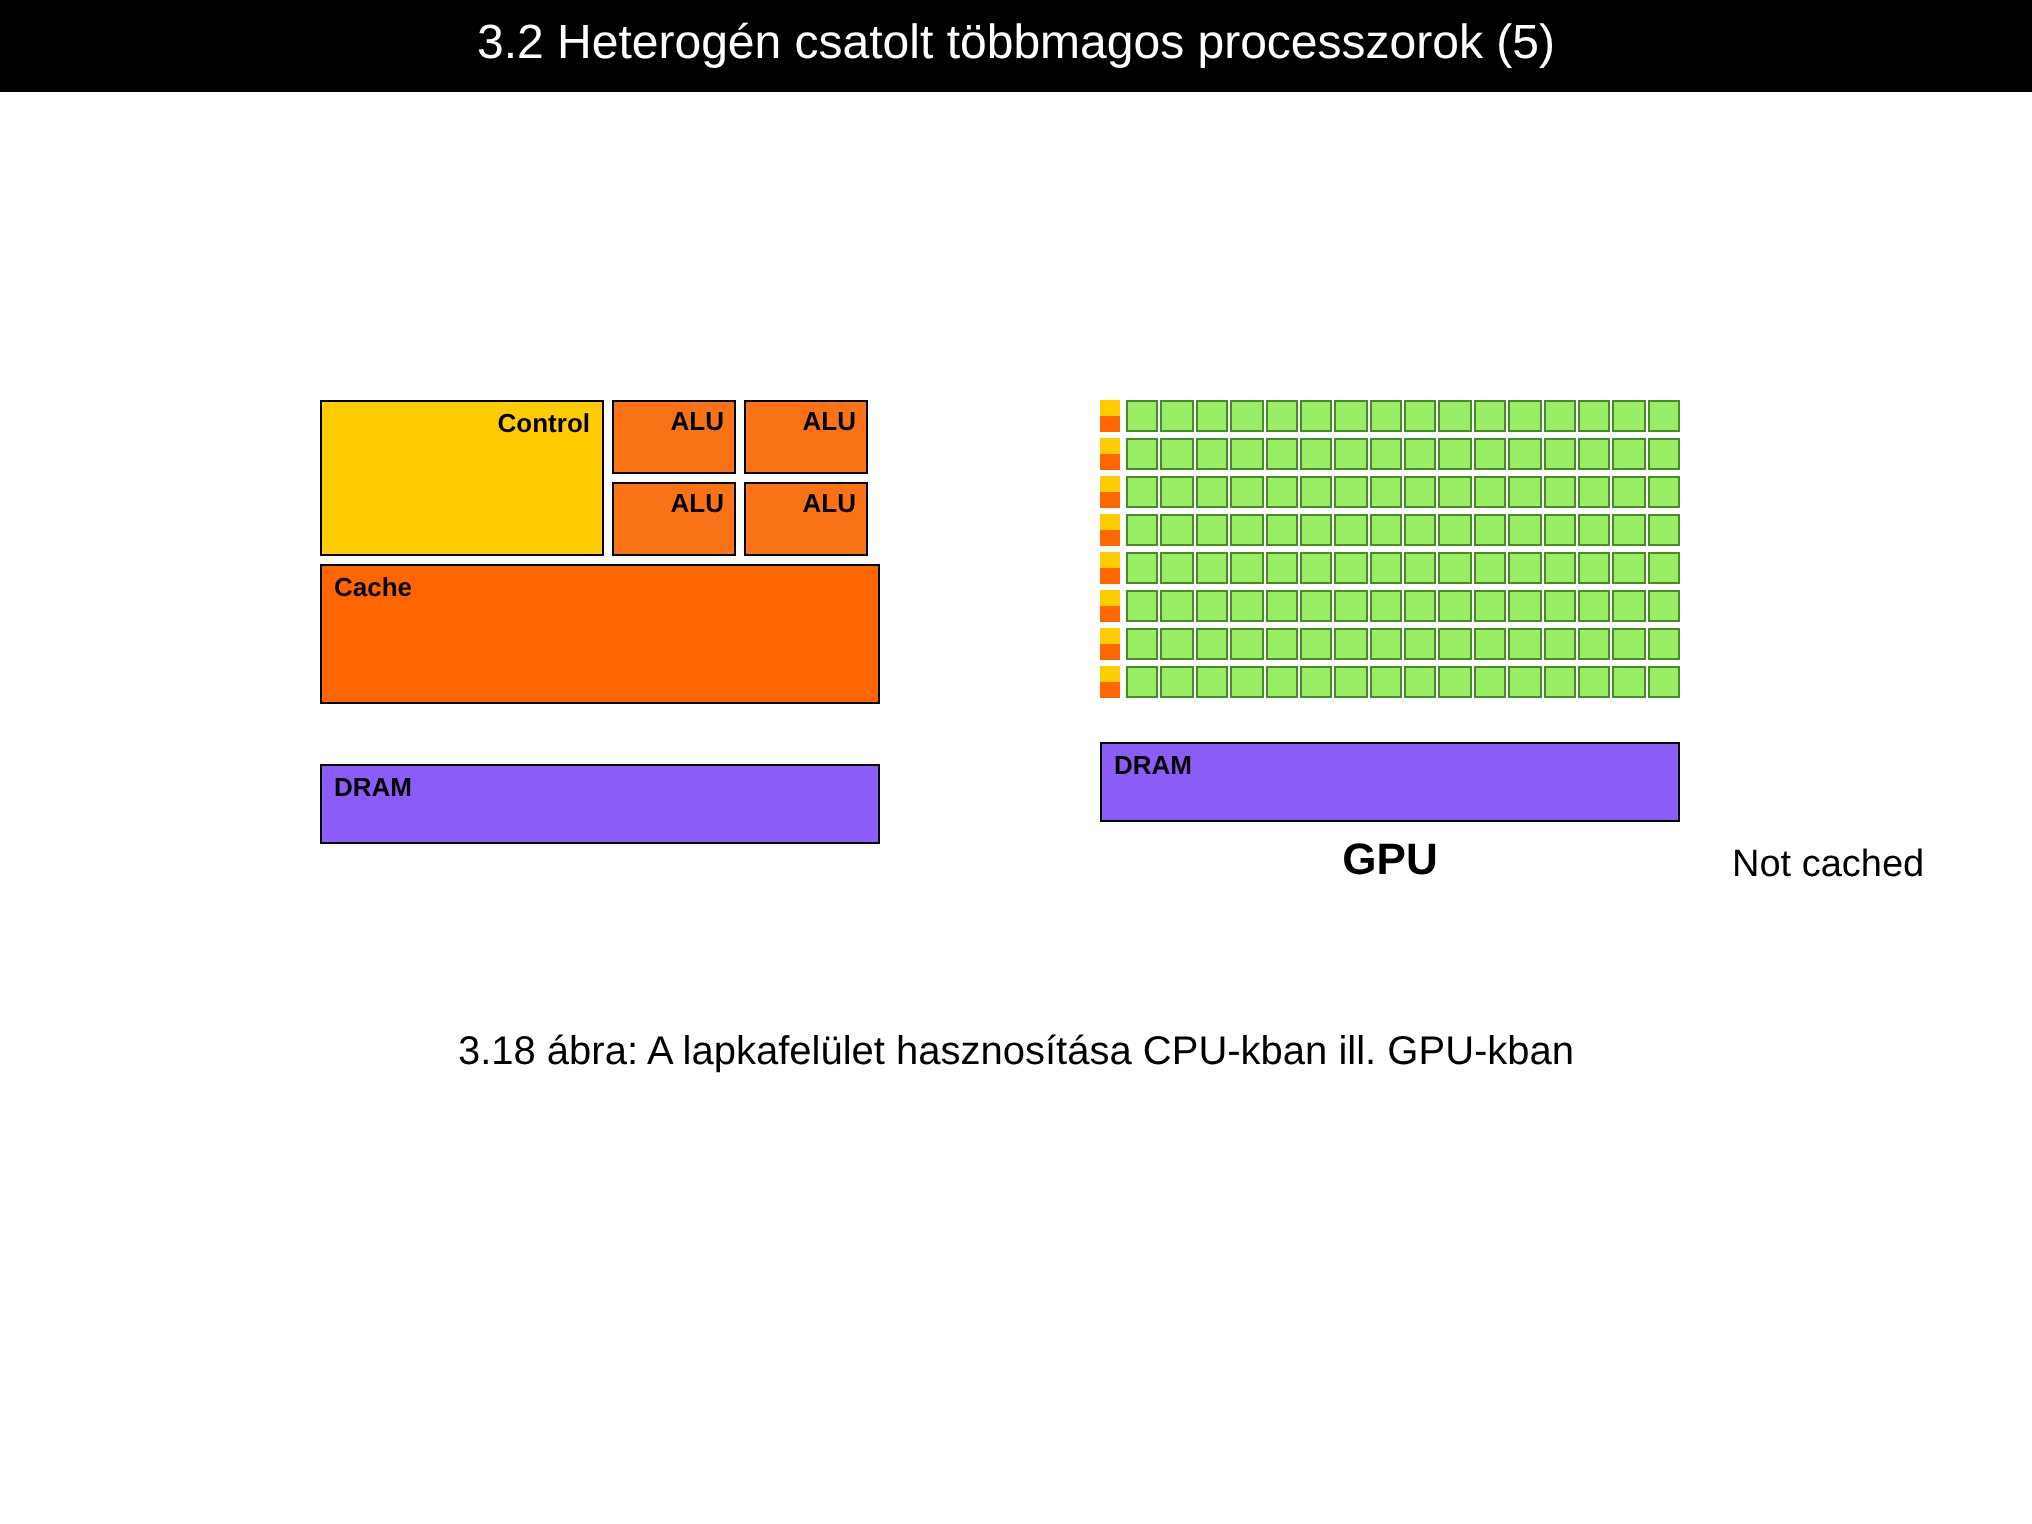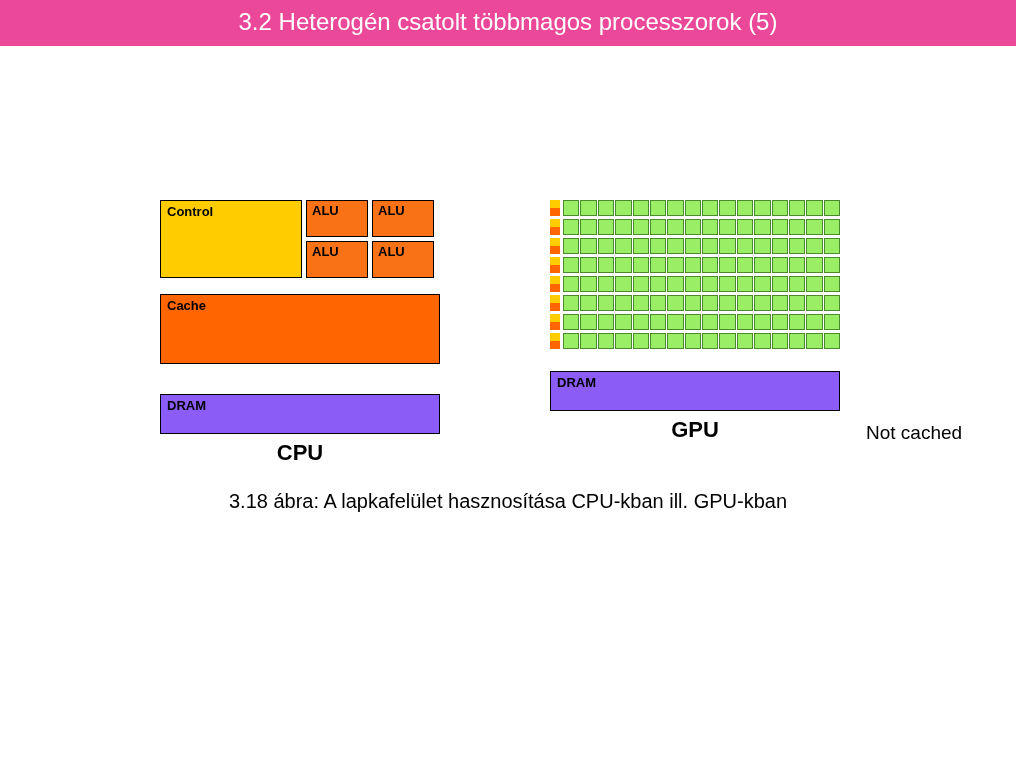--- a/index.html
+++ b/index.html
@@ -5,38 +5,38 @@
   * { box-sizing: border-box; }
   html, body { margin: 0; padding: 0; }
   body {
     width: 1016px;
     height: 762px;
     background: #fff;
     font-family: Verdana, Geneva, sans-serif;
     position: relative;
   }
   .title-bar {
-    background: #ec4899;
+    background: #000000;
     color: #fff;
     font-size: 24px;
     text-align: center;
     padding: 8px 0 10px 0;
     font-weight: 400;
   }
   .diagram {
     position: absolute;
     left: 160px;
     top: 200px;
     width: 690px;
   }
   .row1 { display: flex; gap: 110px; }
   .cpu-block { width: 280px; }
   .gpu-block { width: 290px; }
 
-  .cpu-top { display: flex; gap: 4px; margin-bottom: 16px; }
+  .cpu-top { display: flex; gap: 4px; margin-bottom: 4px; text-align: right; }
   .control {
     width: 142px; height: 78px;
     background: #ffcc00;
     border: 1px solid #000;
     padding: 3px 6px;
     font-size: 13px; font-weight: bold;
   }
   .alu-grid {
     display: grid;
     grid-template-columns: 62px 62px;
@@ -93,21 +93,21 @@
   .not-cached {
     position: absolute;
     left: 866px;
     top: 390px;
     font-size: 19px;
     font-weight: normal;
     margin-top: 32px;
   }
   .caption {
     position: absolute;
-    top: 490px;
+    top: 515px;
     left: 0; right: 0;
     text-align: center;
     font-size: 20px;
     color: #000;
   }
 </style>
 </head>
 <body>
 
 <div class="title-bar">
@@ -122,21 +122,20 @@
         <div class="control">Control</div>
         <div class="alu-grid">
           <div class="alu">ALU</div>
           <div class="alu">ALU</div>
           <div class="alu">ALU</div>
           <div class="alu">ALU</div>
         </div>
       </div>
       <div class="cache">Cache</div>
       <div class="dram">DRAM</div>
-      <div class="cpu-label">CPU</div>
     </div>
 
     <div class="gpu-block">
       <div class="gpu-rows" id="gpu-rows">
           <div class="gpu-row">
             <div class="gpu-ctrl-col">
               <div class="gpu-ctrl" style="height: 8px;"></div>
               <div class="gpu-cache" style="height: 8px;"></div>
             </div>
             <div class="gpu-alus">

